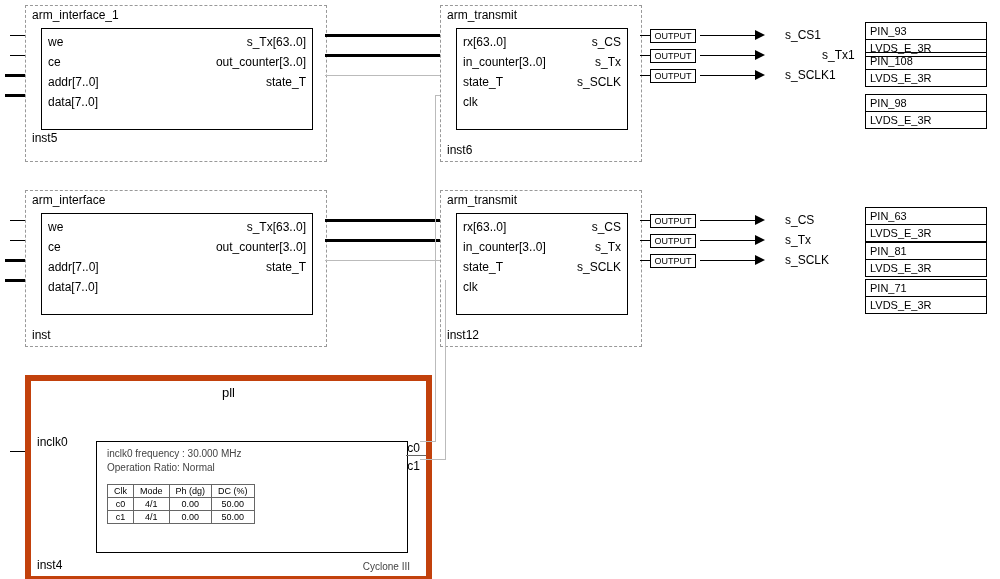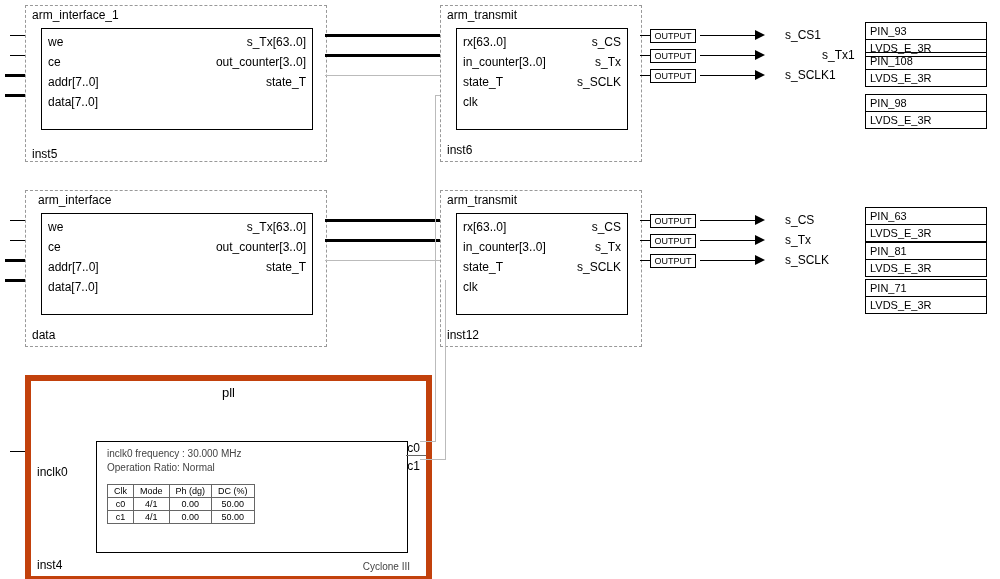--- a/index.html
+++ b/index.html
@@ -34,39 +34,39 @@
     <div class="title" style="left:6px;top:2px">arm_interface_1</div>
     <div class="inner" style="left:15px;top:22px;width:270px;height:100px">
       <div class="port" style="left:6px;top:6px">we</div>
       <div class="port" style="left:6px;top:26px">ce</div>
       <div class="port" style="left:6px;top:46px">addr[7..0]</div>
       <div class="port" style="left:6px;top:66px">data[7..0]</div>
       <div class="port" style="right:6px;top:6px">s_Tx[63..0]</div>
       <div class="port" style="right:6px;top:26px">out_counter[3..0]</div>
       <div class="port" style="right:6px;top:46px">state_T</div>
     </div>
-    <div class="inst" style="left:6px;bottom:0">inst5</div>
+    <div class="inst" style="left:6px;bottom:16px">inst5</div>
   </div>
   <div class="tinyStub" style="left:10px;top:35px"></div>
   <div class="tinyStub" style="left:10px;top:55px"></div>
   <div class="line" style="left:5px;top:74px;width:20px;height:3px"></div>
   <div class="line" style="left:5px;top:94px;width:20px;height:3px"></div>
 
   <div class="blk" style="left:25px;top:190px;width:300px;height:155px">
-    <div class="title" style="left:12px;top:2px">arm_interface</div>
+    <div class="title" style="left:6px;top:2px">arm_interface</div>
     <div class="inner" style="left:15px;top:22px;width:270px;height:100px">
       <div class="port" style="left:6px;top:6px">we</div>
       <div class="port" style="left:6px;top:26px">ce</div>
       <div class="port" style="left:6px;top:46px">addr[7..0]</div>
       <div class="port" style="left:6px;top:66px">data[7..0]</div>
       <div class="port" style="right:6px;top:6px">s_Tx[63..0]</div>
       <div class="port" style="right:6px;top:26px">out_counter[3..0]</div>
       <div class="port" style="right:6px;top:46px">state_T</div>
     </div>
-    <div class="inst" style="left:6px;bottom:4px">data</div>
+    <div class="inst" style="left:6px;bottom:4px">inst</div>
   </div>
   <div class="tinyStub" style="left:10px;top:220px"></div>
   <div class="tinyStub" style="left:10px;top:240px"></div>
   <div class="line" style="left:5px;top:259px;width:20px;height:3px"></div>
   <div class="line" style="left:5px;top:279px;width:20px;height:3px"></div>
 
   <div class="blk" style="left:440px;top:5px;width:200px;height:155px">
     <div class="title" style="left:6px;top:2px">arm_transmit</div>
     <div class="inner" style="left:15px;top:22px;width:170px;height:100px">
       <div class="port" style="left:6px;top:6px">rx[63..0]</div>
@@ -89,21 +89,21 @@
       <div class="port" style="left:6px;top:66px">clk</div>
       <div class="port" style="right:6px;top:6px">s_CS</div>
       <div class="port" style="right:6px;top:26px">s_Tx</div>
       <div class="port" style="right:6px;top:46px">s_SCLK</div>
     </div>
     <div class="inst" style="left:6px;bottom:4px">inst12</div>
   </div>
 
   <div class="blk" style="left:25px;top:375px;width:395px;height:195px;border:6px solid #c2410c">
     <div class="pllTitle" style="top:4px">pll</div>
-    <div class="port" style="left:6px;top:84px">inclk0</div>
+    <div class="port" style="left:6px;top:54px">inclk0</div>
     <div class="inner" style="left:65px;top:60px;width:310px;height:110px">
       <div class="pllNote" style="left:10px;top:6px">inclk0 frequency : 30.000 MHz</div>
       <div class="pllNote" style="left:10px;top:20px">Operation Ratio: Normal</div>
       <table class="pllTable" style="left:10px;top:42px">
         <tbody>
             <tr>
           <th>Clk</th>
           <th>Mode</th>
           <th>Ph (dg)</th>
           <th>DC (%)</th>

